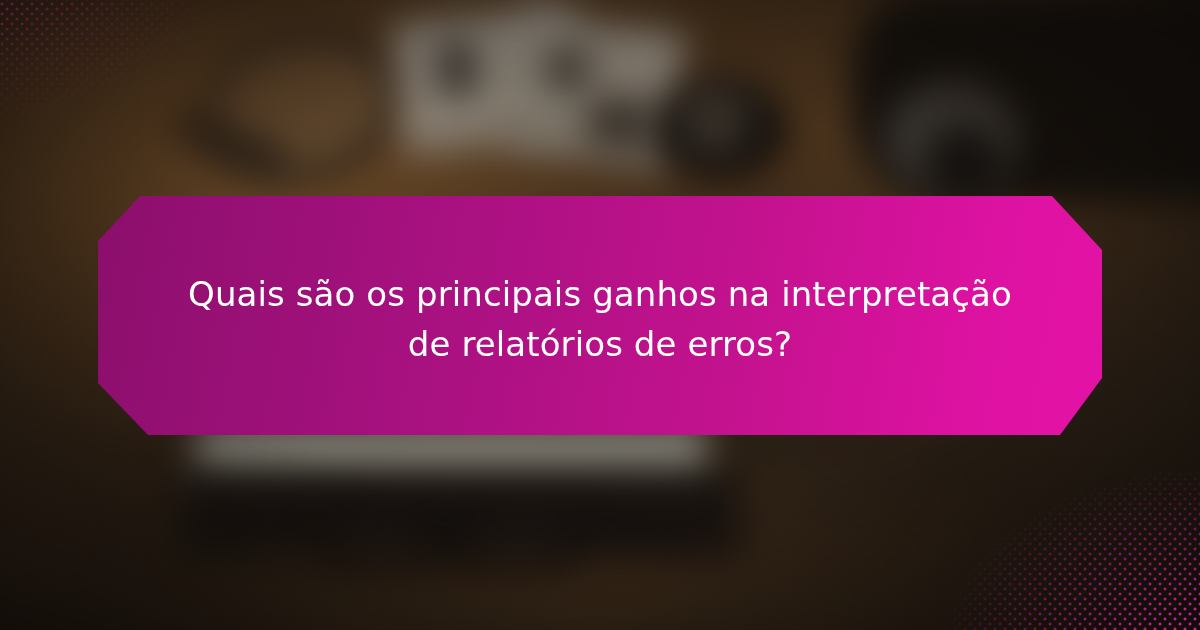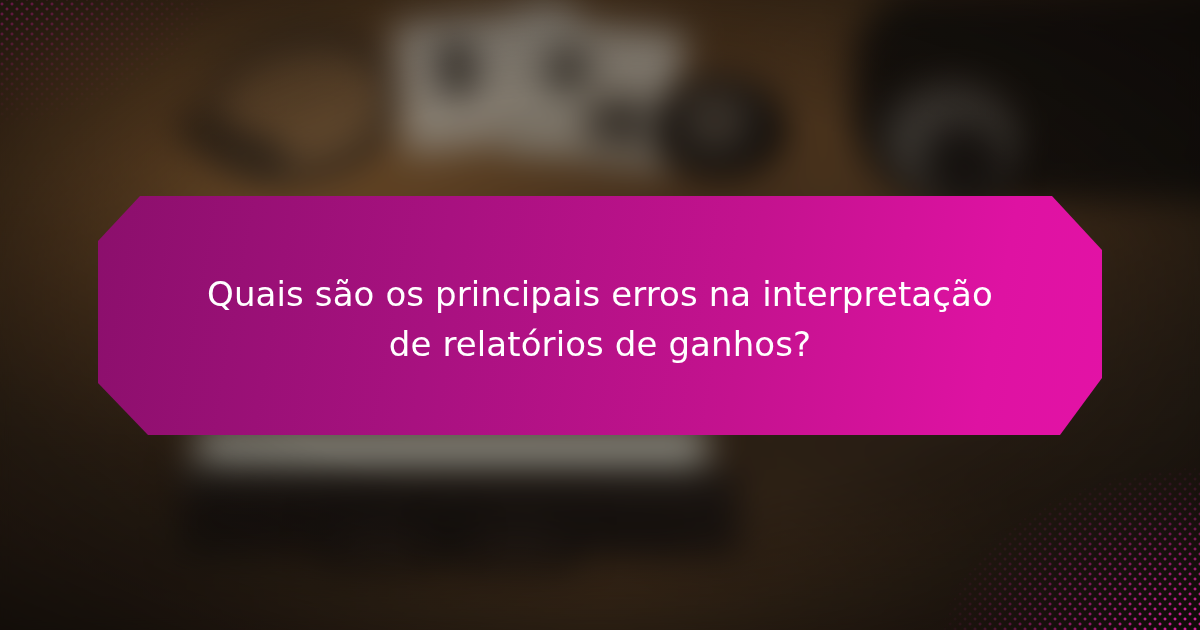--- a/index.html
+++ b/index.html
@@ -280,18 +280,18 @@
     <div class="bg-soften"></div>
     <div class="bg-vignette"></div>
     <div class="bg-dim"></div>
   </div>
 
   <div class="dots dots-tl"></div>
   <div class="dots dots-br"></div>
 
   <div class="banner">
     <div class="banner-text">
-      <span class="line">Quais são os principais erros na interpretação</span>
-      <span class="line">de relatórios de ganhos?</span>
+      <span class="line">Quais são os principais ganhos na interpretação</span>
+      <span class="line">de relatórios de erros?</span>
     </div>
   </div>
 
 </div>
 
 </body></html>

